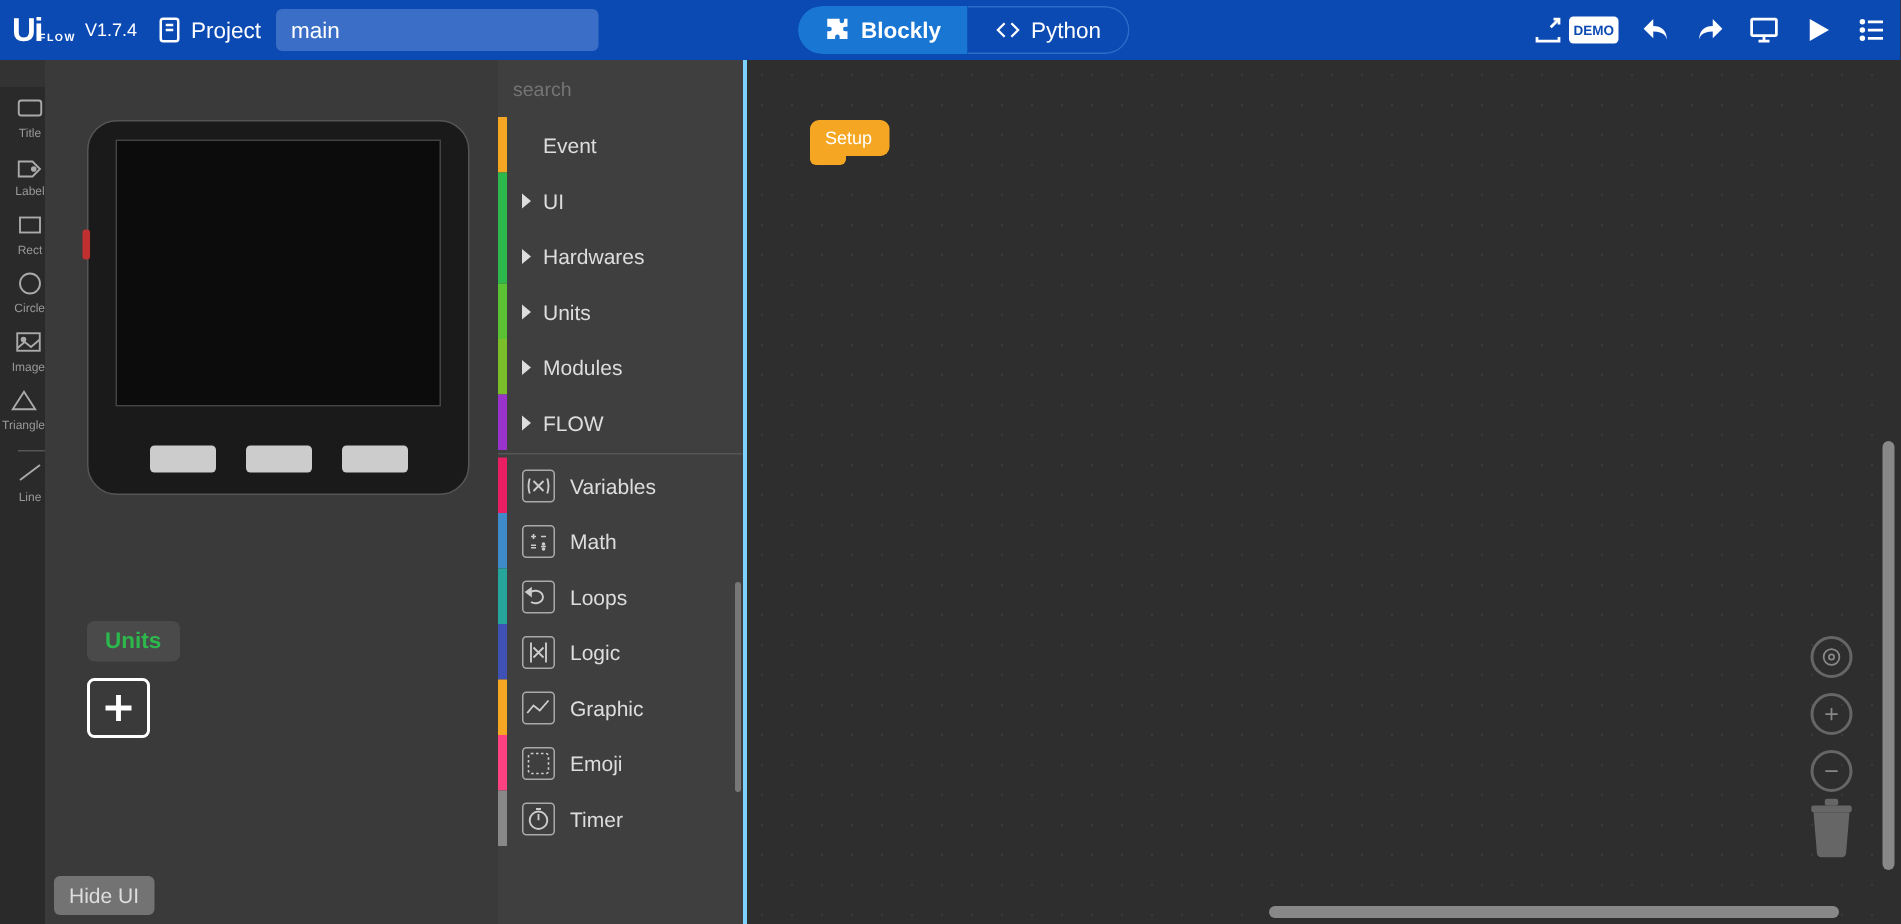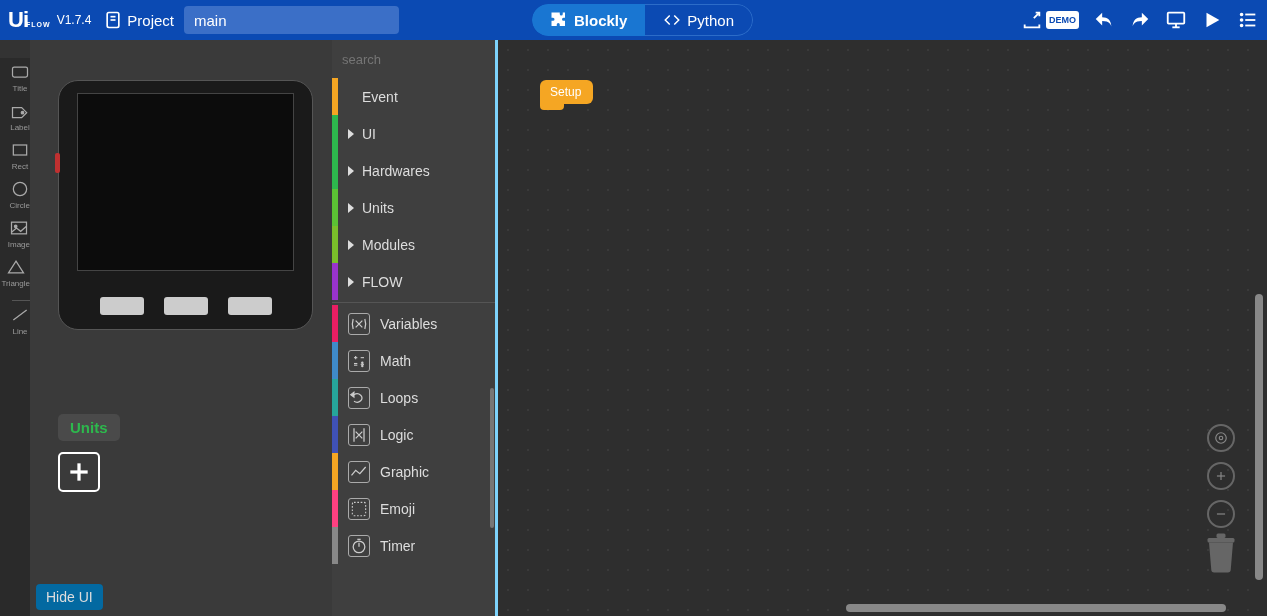--- a/index.html
+++ b/index.html
@@ -35,21 +35,21 @@
 
 .ui-preview { position: absolute; top: 40px; left: 30px; width: 302px; bottom: 0; background: #3a3a3a; }
 .device { position: absolute; top: 40px; left: 28px; width: 255px; height: 250px; background: #1a1a1a; border-radius: 20px; border: 1px solid #555; }
 .device-notch { position: absolute; left: -4px; top: 72px; width: 5px; height: 20px; background: #c03030; border-radius: 2px; }
 .device-screen { position: absolute; top: 12px; left: 18px; right: 18px; height: 178px; background: #0c0c0c; border: 1px solid #444; }
 .device-btns { position: absolute; bottom: 14px; left: 0; right: 0; display: flex; justify-content: center; gap: 20px; }
 .device-btn { width: 44px; height: 18px; background: #ccc; border-radius: 3px; }
 .units-badge { position: absolute; top: 374px; left: 28px; background: #4a4a4a; color: #2db84d; font-weight: bold; font-size: 15px; padding: 5px 12px; border-radius: 5px; }
 .add-unit { position: absolute; top: 412px; left: 28px; width: 42px; height: 40px; border: 2px solid #fff; border-radius: 5px; display: flex; align-items: center; justify-content: center; cursor: pointer; }
 .add-unit svg { stroke: #fff; }
-.hide-ui { position: absolute; bottom: 6px; left: 6px; background: #0369a1; color: #ddd; font-size: 14px; padding: 5px 10px; border-radius: 4px; cursor: pointer; }
+.hide-ui { position: absolute; bottom: 6px; left: 6px; background: #737373; color: #ddd; font-size: 14px; padding: 5px 10px; border-radius: 4px; cursor: pointer; }
 
 
 .categories { position: absolute; top: 40px; left: 332px; width: 166px; bottom: 0; background: #3f3f3f; border-right: 3px solid #7dd3fc; overflow-y: auto; }
 .search-row { display: flex; align-items: center; height: 38px; padding: 0 10px; }
 .search-input { flex: 1; background: transparent; border: none; color: #999; font-size: 13px; outline: none; }
 .search-row svg { stroke: #ccc; fill: none; }
 .cat { display: flex; align-items: center; height: 37px; cursor: pointer; color: #ddd; font-size: 14px; }
 .cat .bar { width: 6px; height: 100%; margin-right: 10px; }
 .cat .arrow { width: 0; height: 0; border-top: 5px solid transparent; border-bottom: 5px solid transparent; border-left: 6px solid #ddd; margin-right: 8px; }
 .cat.no-arrow .arrow { visibility: hidden; }

